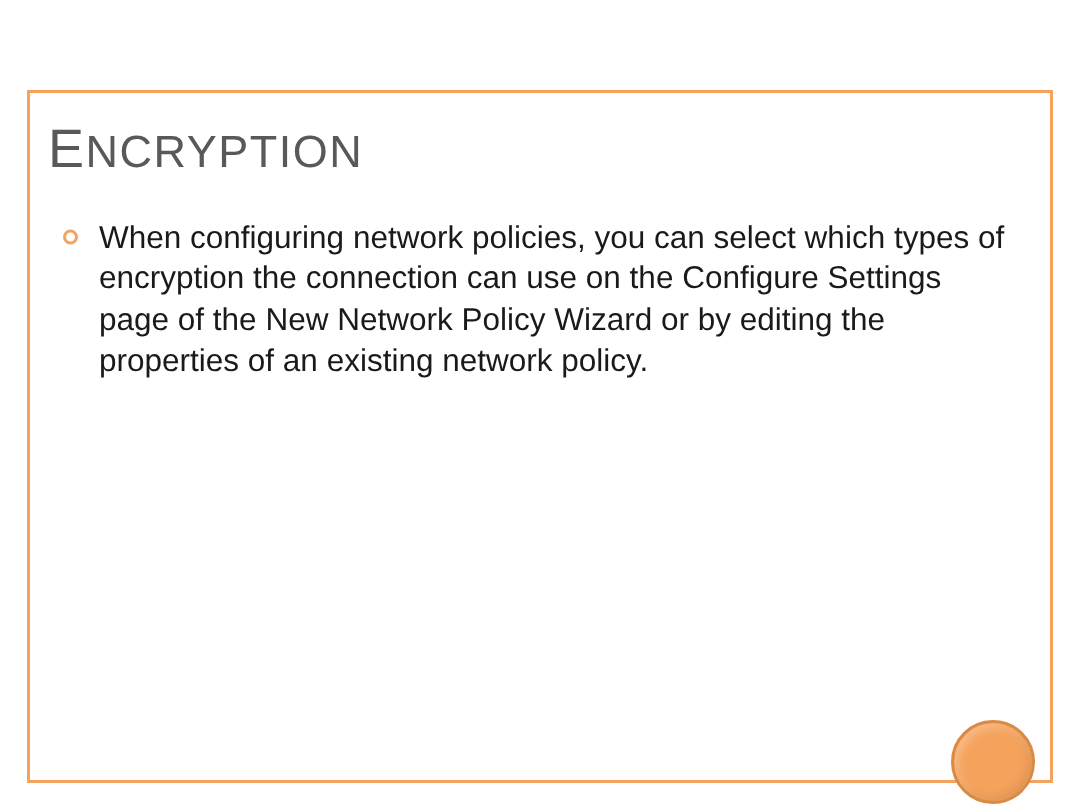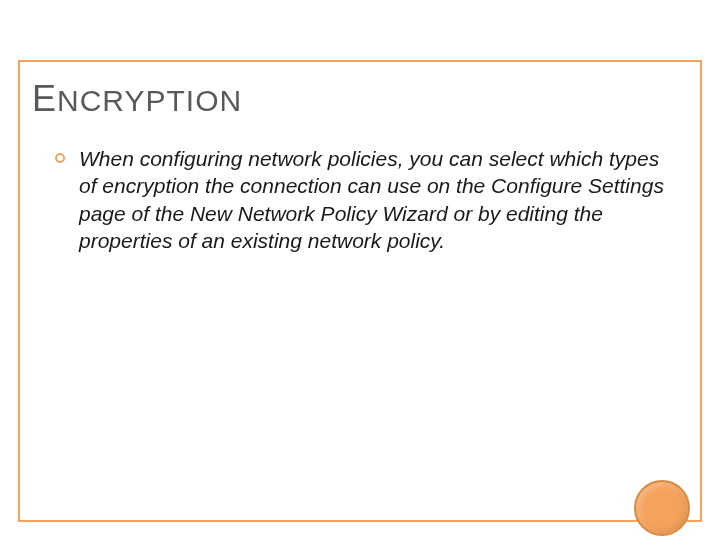--- a/index.html
+++ b/index.html
@@ -36,24 +36,23 @@
     font-size: 30px;
     color: #595959;
     letter-spacing: 1px;
     font-variant: small-caps;
   }
   .title .first {
     font-size: 36px;
   }
   .content {
     position: absolute;
-    left: 55px;
+    left: 42px;
     top: 145px;
     right: 50px;
-    font-style: italic;
   }
   .bullet-item {
     display: flex;
     align-items: flex-start;
     margin-bottom: 4px;
   }
   .bullet-icon {
     flex: 0 0 auto;
     width: 10px;
     height: 10px;

